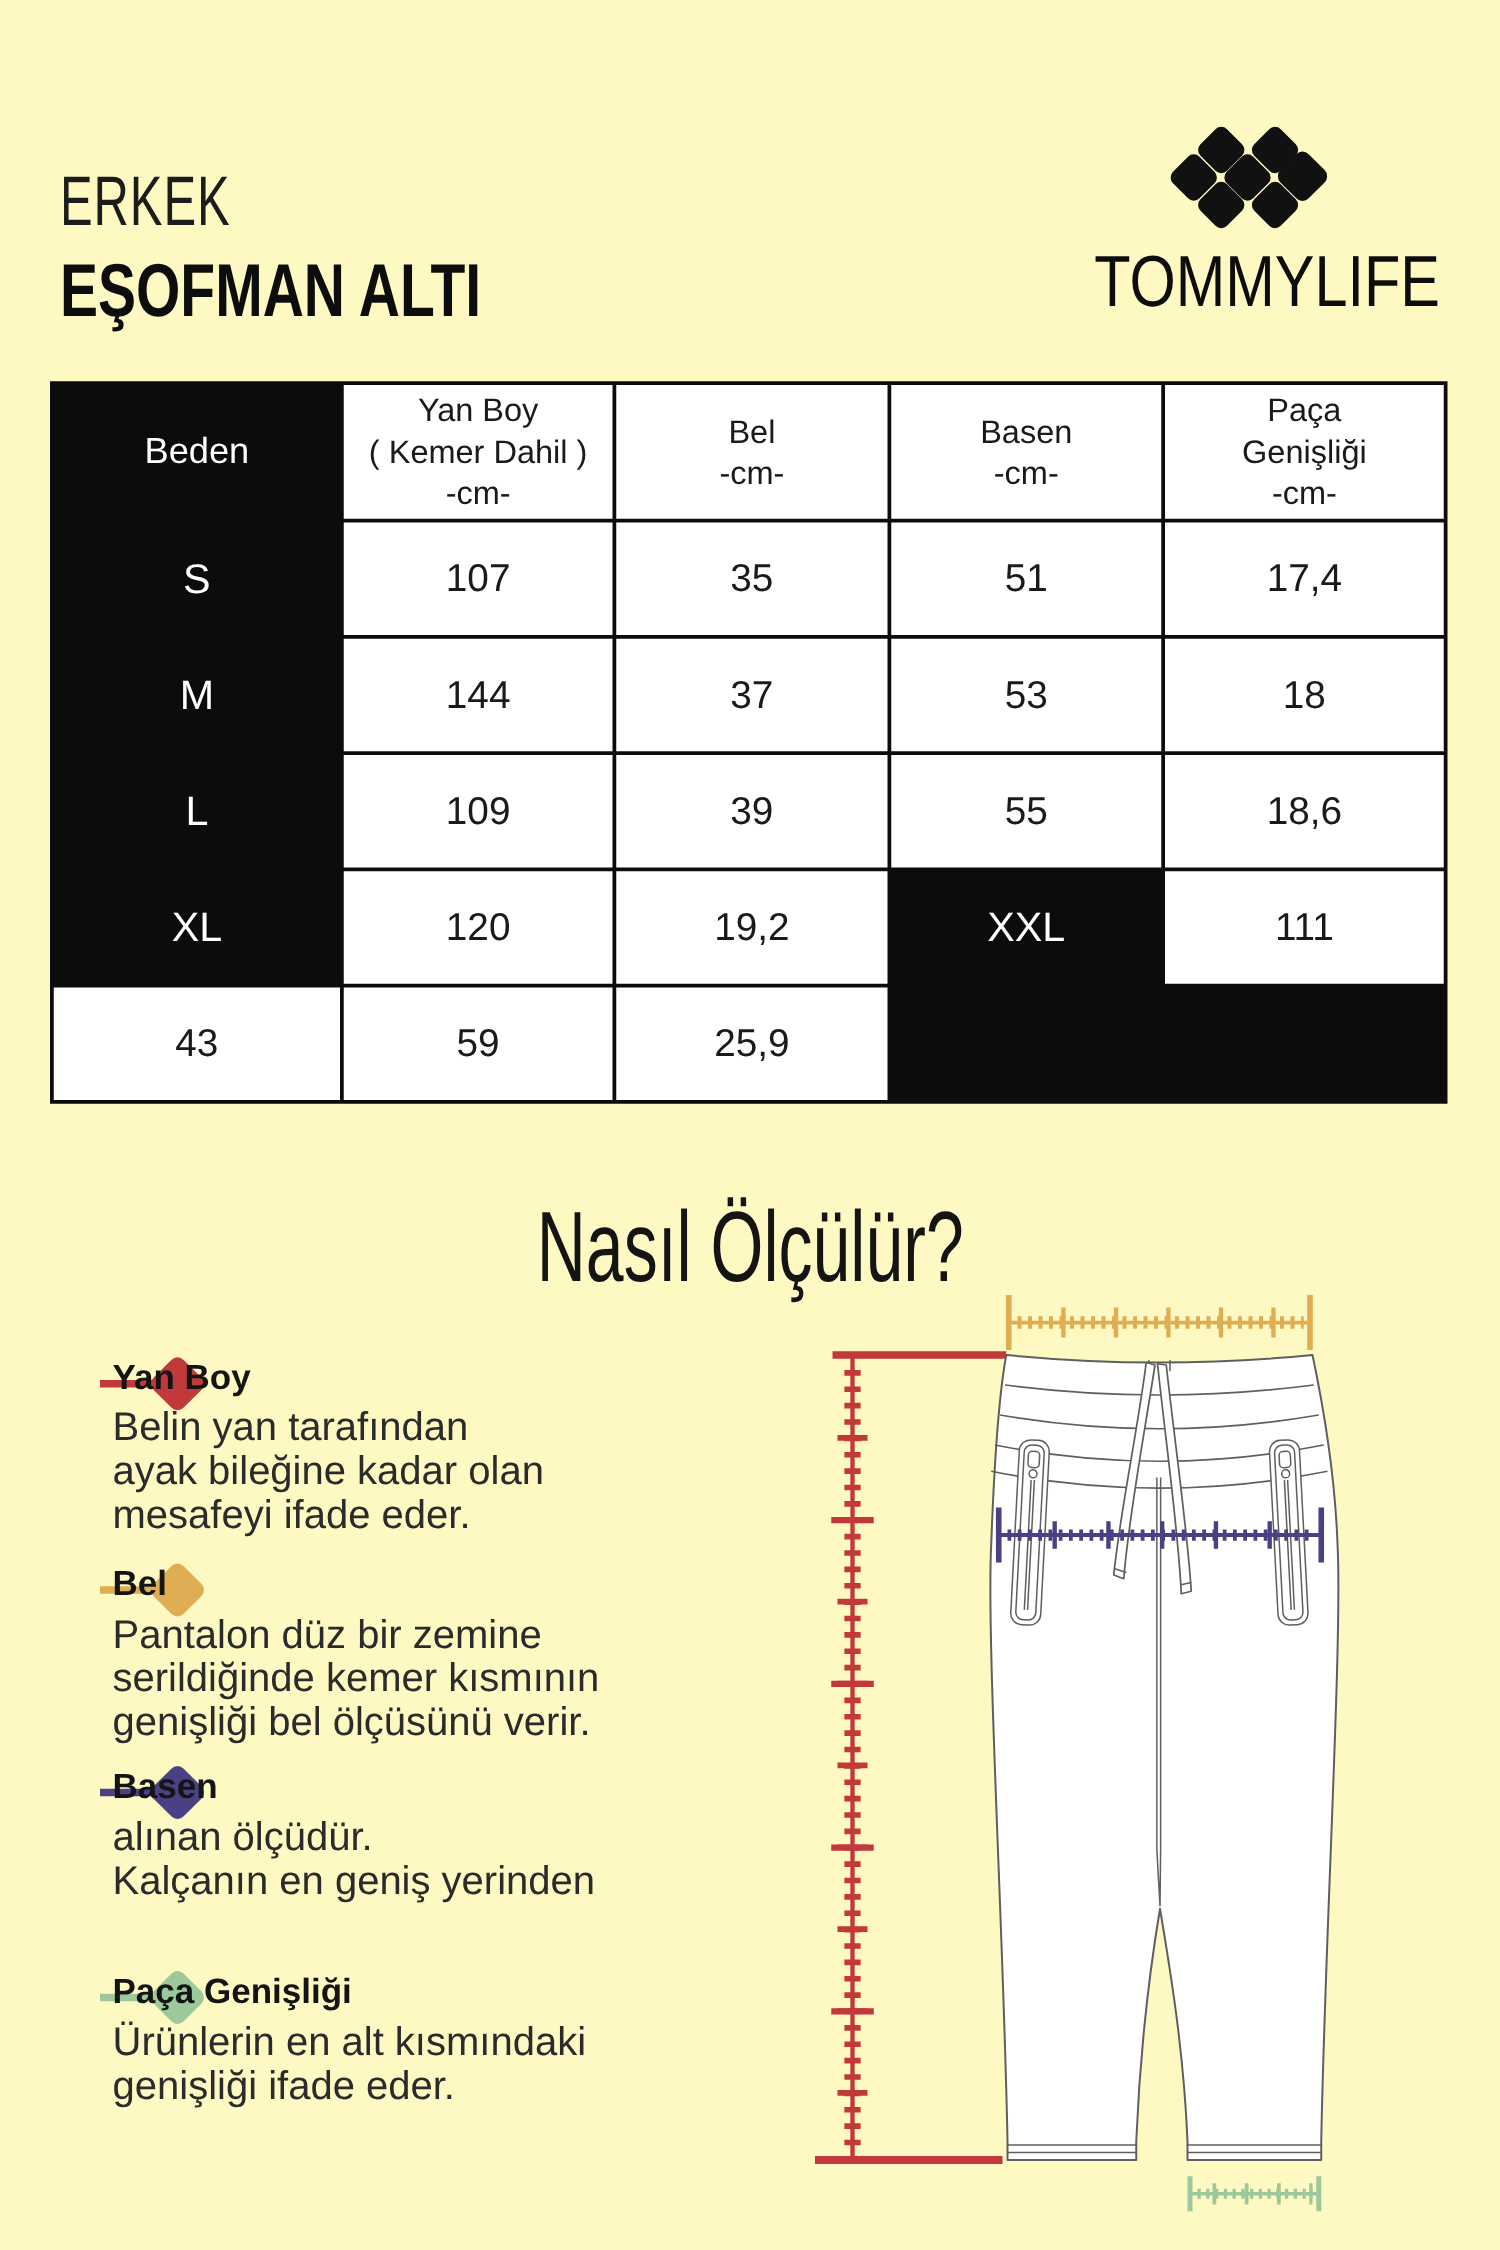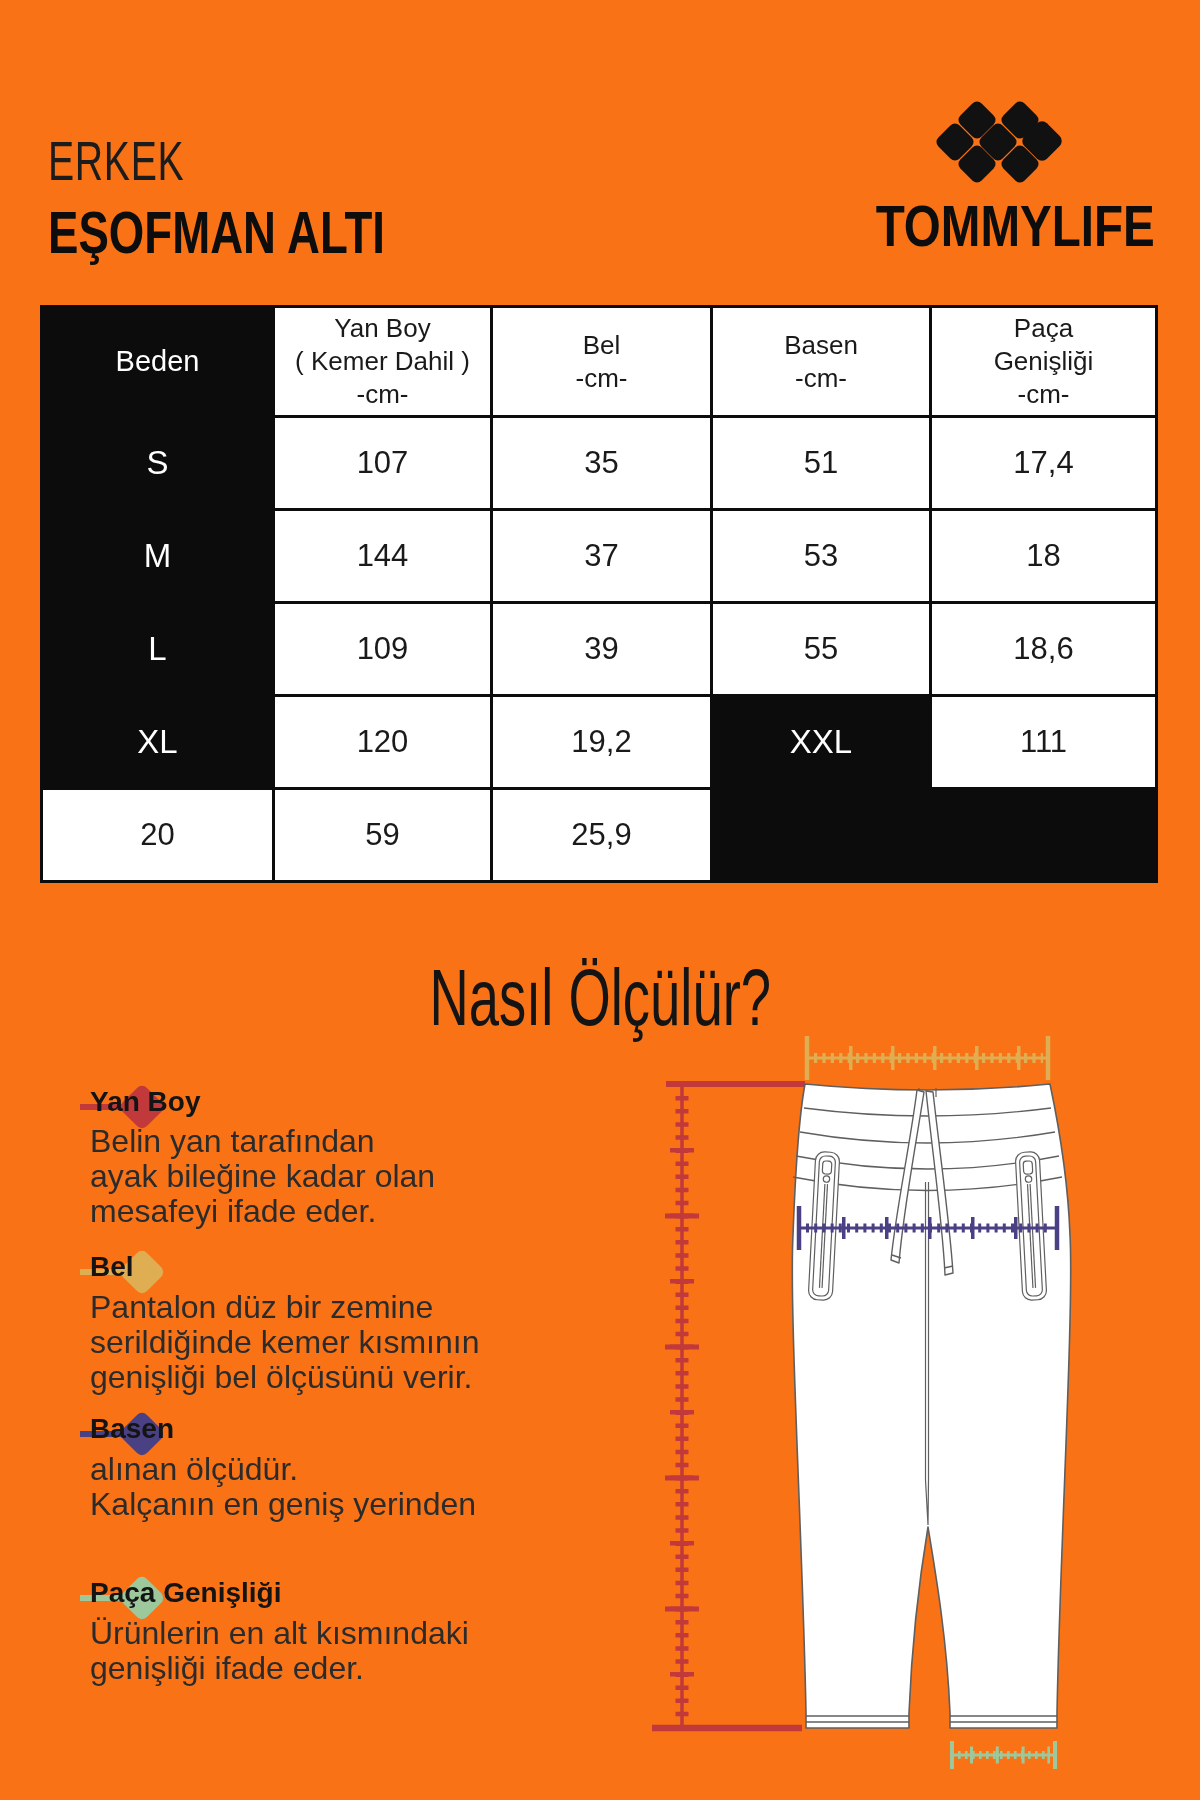--- a/index.html
+++ b/index.html
@@ -1,26 +1,26 @@
 <!DOCTYPE html>
 <html><head>
 <meta charset="utf-8">
 <style>
   html,body{margin:0;padding:0;background:#fff;}
   body{font-family:"Liberation Sans", sans-serif; color:#111;}
-  #page{position:relative;width:1200px;height:1800px;background:#f97316;overflow:hidden;}
+  #page{position:relative;width:1200px;height:1800px;background:#fef9c3;overflow:hidden;}
 
   
   .brand-cat{position:absolute;left:48px;top:128px;font-size:56px;font-weight:300;
     letter-spacing:1px;transform:scaleX(.70);transform-origin:left top;color:#1c1c1c;white-space:nowrap;}
   .brand-prod{position:absolute;left:48px;top:198px;font-size:60px;font-weight:700;
     letter-spacing:0px;transform:scaleX(.76);transform-origin:left top;color:#0d0d0d;white-space:nowrap;}
   .brand-logo{position:absolute;left:932px;top:96px;}
   .brand-name{position:absolute;left:845px;top:192px;width:330px;text-align:center;
-    font-size:58px;font-weight:700;color:#0d0d0d;white-space:nowrap;}
+    font-size:58px;font-weight:400;color:#0d0d0d;white-space:nowrap;}
   .brand-name span{display:inline-block;transform:scaleX(.82);transform-origin:center top;letter-spacing:0;}
 
   
   .size-table{position:absolute;left:40px;top:305px;background:#0c0c0c;padding:3px;
     display:grid;grid-template-columns:229px 215px 217px 216px 223px;
     grid-template-rows:107px repeat(5,90px);gap:3px;}
   .cell{background:#fff;display:flex;align-items:center;justify-content:center;}
   .cell.dark{background:#0c0c0c;color:#fff;}
   .th{flex-direction:column;line-height:33px;font-size:26px;color:#1a1a1a;}
   .th-line:empty{display:none;}
@@ -100,21 +100,21 @@
     <div class="cell val-cell">39</div>
     <div class="cell val-cell">55</div>
     <div class="cell val-cell">18,6</div>
 
     <div class="cell dark size-cell">XL</div>
     <div class="cell val-cell">120</div>
     <div class="cell val-cell">19,2</div>
 
     <div class="cell dark size-cell">XXL</div>
     <div class="cell val-cell">111</div>
-    <div class="cell val-cell">20</div>
+    <div class="cell val-cell">43</div>
     <div class="cell val-cell">59</div>
     <div class="cell val-cell">25,9</div>
   </div>
 
   <div class="measure-title">
     <span>Nasıl Ölçülür?</span>
   </div>
 
   <div>
     <svg class="legend-marker" style="left:78px;top:1077px;position:absolute" width="100" height="60" viewBox="0 0 100 60">

